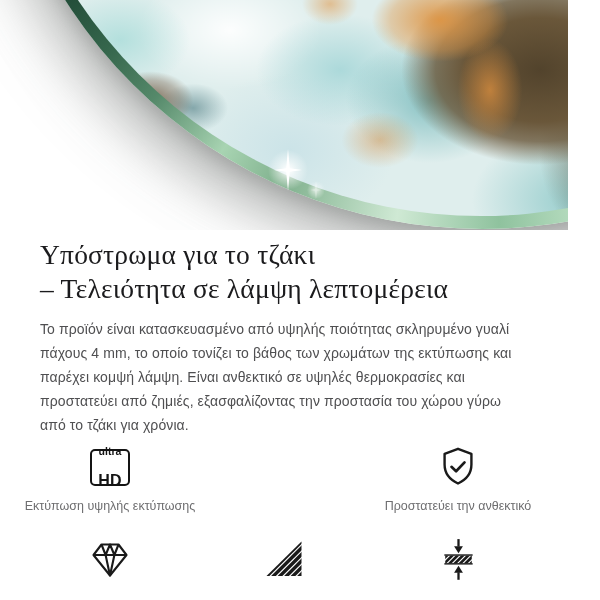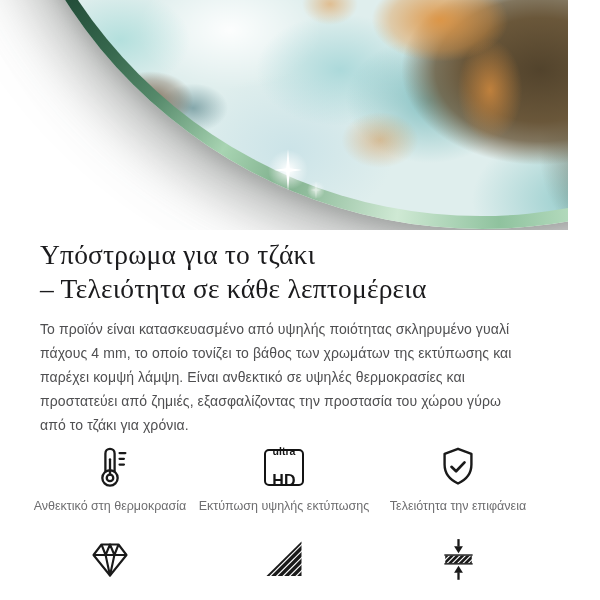--- a/index.html
+++ b/index.html
@@ -142,60 +142,46 @@
       <svg viewBox="0 0 44 44" width="20" height="20">
         <circle cx="22" cy="22" r="20" fill="url(#sp-grad)"></circle>
         <path d="M22 3 L23.6 20.4 L34 22 L23.6 23.6 L22 41 L20.4 23.6 L10 22 L20.4 20.4 Z" fill="#ffffff"></path>
       </svg>
     </div>
   </section>
 
   <section class="content">
     <h1>
       <span>Υπόστρωμα για το τζάκι</span>
-      <span>– Τελειότητα σε κάθε λεπτομέρεια</span>
+      <span>– Τελειότητα σε λάμψη λεπτομέρεια</span>
     </h1>
     <p class="description">Το προϊόν είναι κατασκευασμένο από υψηλής ποιότητας σκληρυμένο γυαλί πάχους 4 mm, το οποίο τονίζει το βάθος των χρωμάτων της εκτύπωσης και παρέχει κομψή λάμψη. Είναι ανθεκτικό σε υψηλές θερμοκρασίες και προστατεύει από ζημιές, εξασφαλίζοντας την προστασία του χώρου γύρω από το τζάκι για χρόνια.</p>
 
     <div class="features">
       <div class="features-row">
 
-        <div class="feature">
-          <span class="icon">
-            <svg viewBox="0 0 48 48" width="46" height="46" fill="none" stroke="#1a1a1a" stroke-width="2.4" stroke-linecap="round">
-              <path d="M19.2 28.6 V9.8 a4.8 4.8 0 0 1 9.6 0 V28.6"></path>
-              <circle cx="24" cy="35.4" r="8" fill="#ffffff"></circle>
-              <circle cx="24" cy="35.4" r="3.4"></circle>
-              <line x1="24" y1="31.8" x2="24" y2="16"></line>
-              <line x1="34" y1="9.5" x2="40" y2="9.5"></line>
-              <line x1="34" y1="15.5" x2="38.5" y2="15.5"></line>
-              <line x1="34" y1="21.5" x2="38.5" y2="21.5"></line>
-            </svg>
-          </span>
-          <span class="label">Ανθεκτικό στη θερμοκρασία</span>
-        </div>
 
         <div class="feature">
           <span class="icon">
             <span class="uhd-box">
               <span class="uhd-top">ultra</span>
               <span class="uhd-bottom">HD</span>
             </span>
           </span>
           <span class="label">Εκτύπωση υψηλής εκτύπωσης</span>
         </div>
 
         <div class="feature">
           <span class="icon">
             <svg viewBox="0 0 48 48" width="46" height="46" fill="none" stroke="#1a1a1a">
               <path d="M24 5 L38 10.2 V21.5 C38 31.5 31.5 37.8 24 41.2 C16.5 37.8 10 31.5 10 21.5 V10.2 Z" stroke-width="2.5" stroke-linejoin="round"></path>
               <path d="M17.2 23.8 L22 28.4 L30.8 19.2" stroke-width="2.8" stroke-linecap="round" stroke-linejoin="round"></path>
             </svg>
           </span>
-          <span class="label">Τελειότητα την επιφάνεια</span>
+          <span class="label">Προστατεύει την ανθεκτικό</span>
         </div>
 
       </div>
       <div class="features-row">
 
         <div class="feature">
           <span class="icon">
             <svg viewBox="0 0 44 44" width="44" height="44" fill="none" stroke="#1a1a1a" stroke-width="2.1" stroke-linejoin="round">
               <path d="M5.5 18 L13.5 7.5 H30.5 L38.5 18 L22 38.5 Z"></path>
               <path d="M5.5 18 H38.5"></path>

